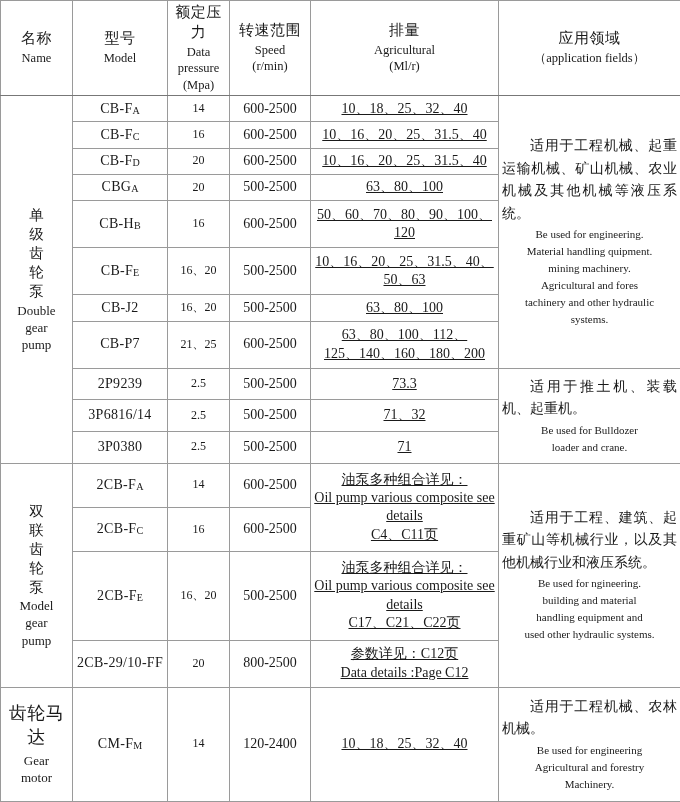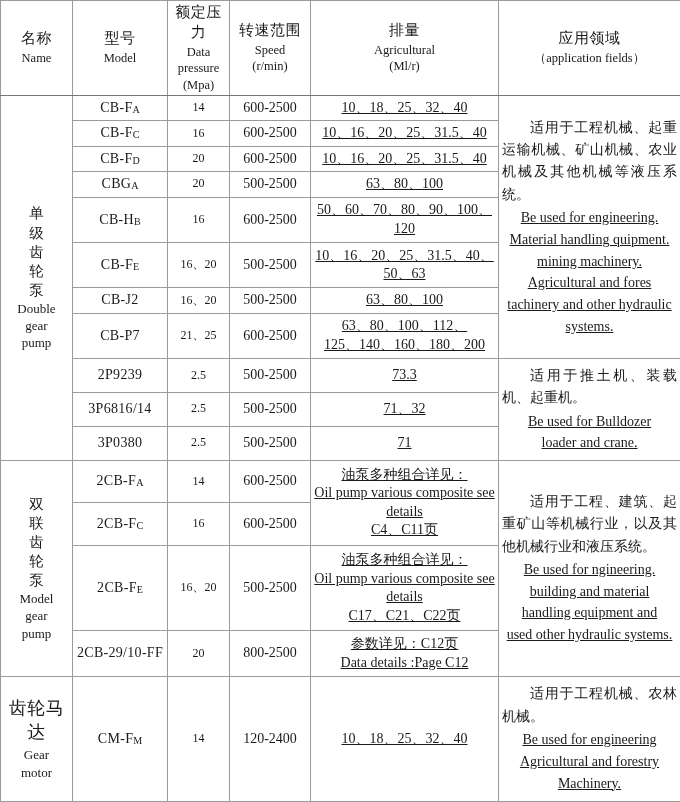--- a/index.html
+++ b/index.html
@@ -107,23 +107,22 @@
     display: block;
     text-align: justify;
     text-align-last: left;
     text-indent: 2em;
     font-size: 14px;
     line-height: 1.6;
     margin-bottom: 1px;
   }
   .app .enline {
     display: block;
-    font-size: 14px;
+    font-size: 11px;
     line-height: 1.55;
-    text-decoration: underline;
   }
 </style>
 </head>
 <body>
 
 <table id="spec-table">
   <colgroup>
     <col class="c-name">
       <col class="c-model">
       <col class="c-press">

